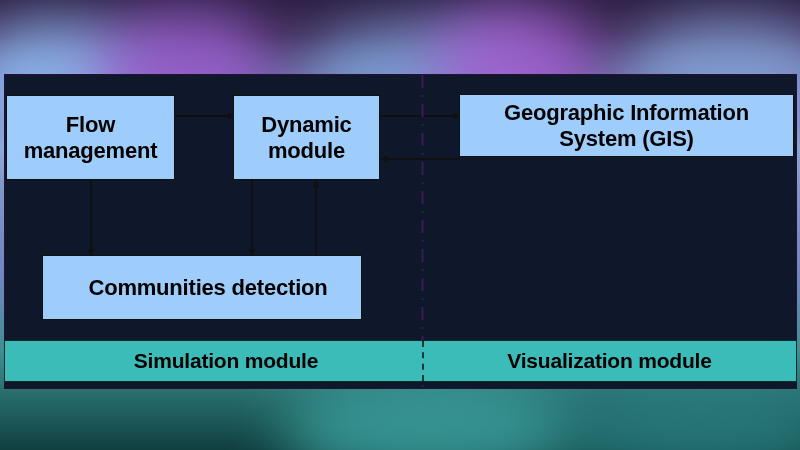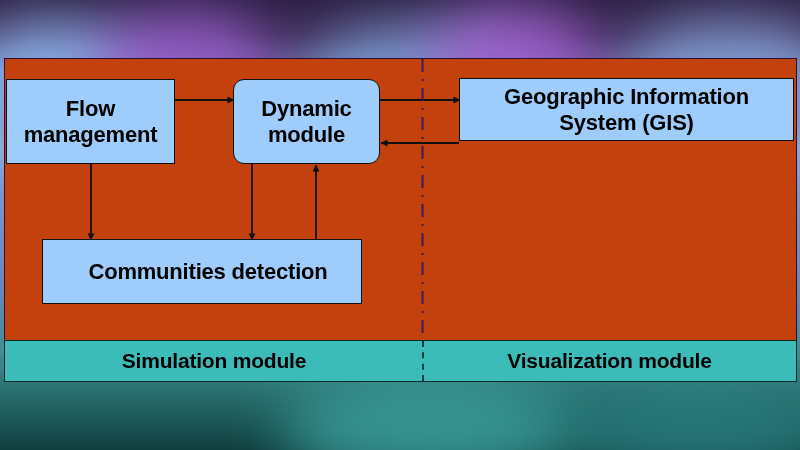--- a/index.html
+++ b/index.html
@@ -42,45 +42,45 @@
   .blob-c { left: 300px;  top: 25px;  width: 230px; height: 110px; background:#7ea4d8; }
   .blob-d { left: 430px;  top: 5px;   width: 170px; height: 120px; background:#a25fd0; }
   .blob-e { left: 620px;  top: 20px;  width: 220px; height: 110px; background:#86a6da; }
   .blob-f { left: 280px;  top: 375px; width: 300px; height: 110px; background:#3fa9a6; opacity:.75;}
   .blob-g { left: 560px;  top: 385px; width: 280px; height: 100px; background:#2f8f92; opacity:.6;}
 
   
   #panel {
     position: absolute;
     left: 4px;
-    top: 58px;
+    top: 74px;
     width: 793px;
     height: 315px;
-    background: #c2410c;
+    background: #0f172a;
     border: 1.5px solid #241038;
     box-sizing: border-box;
   }
 
   
   .box {
     position: absolute;
     background: #9fcdfb;
     border: 1.5px solid #101010;
     box-sizing: border-box;
     display: flex;
     align-items: center;
     justify-content: center;
     text-align: center;
     color: #000;
     font-weight: bold;
     line-height: 1.15;
     letter-spacing: -0.2px;
   }
   #box-flow       { left: 1px;   top: 20px;  width: 169px; height: 85px;  font-size: 22px; }
-  #box-dynamic    { left: 228px; top: 20px;  width: 147px; height: 85px;  font-size: 22px; border-radius: 11px; }
+  #box-dynamic    { left: 228px; top: 20px;  width: 147px; height: 85px;  font-size: 22px; }
   #box-gis        { left: 454px; top: 19px;  width: 335px; height: 63px;  font-size: 22px; }
   #box-communities{ left: 37px;  top: 180px; width: 320px; height: 65px;  font-size: 22px; padding-left: 12px; }
 
   
   #wires {
     position: absolute;
     left: 0; top: 0;
     width: 793px;
     height: 315px;
     pointer-events: none;
@@ -102,21 +102,21 @@
     top: 0;
     height: 100%;
     display: flex;
     align-items: center;
     justify-content: center;
     font-size: 21px;
     font-weight: bold;
     color: #000;
     letter-spacing: -0.2px;
   }
-  #band-sim  { left: 0;     width: 418px; }
+  #band-sim  { left: 12px;     width: 418px; }
   #band-vis  { left: 418px; width: 373px; }
 
   
   #band-split {
     position: absolute;
     left: 417px;
     top: 0;
     width: 0;
     height: 100%;
     border-left: 2px dashed #123a3a;

